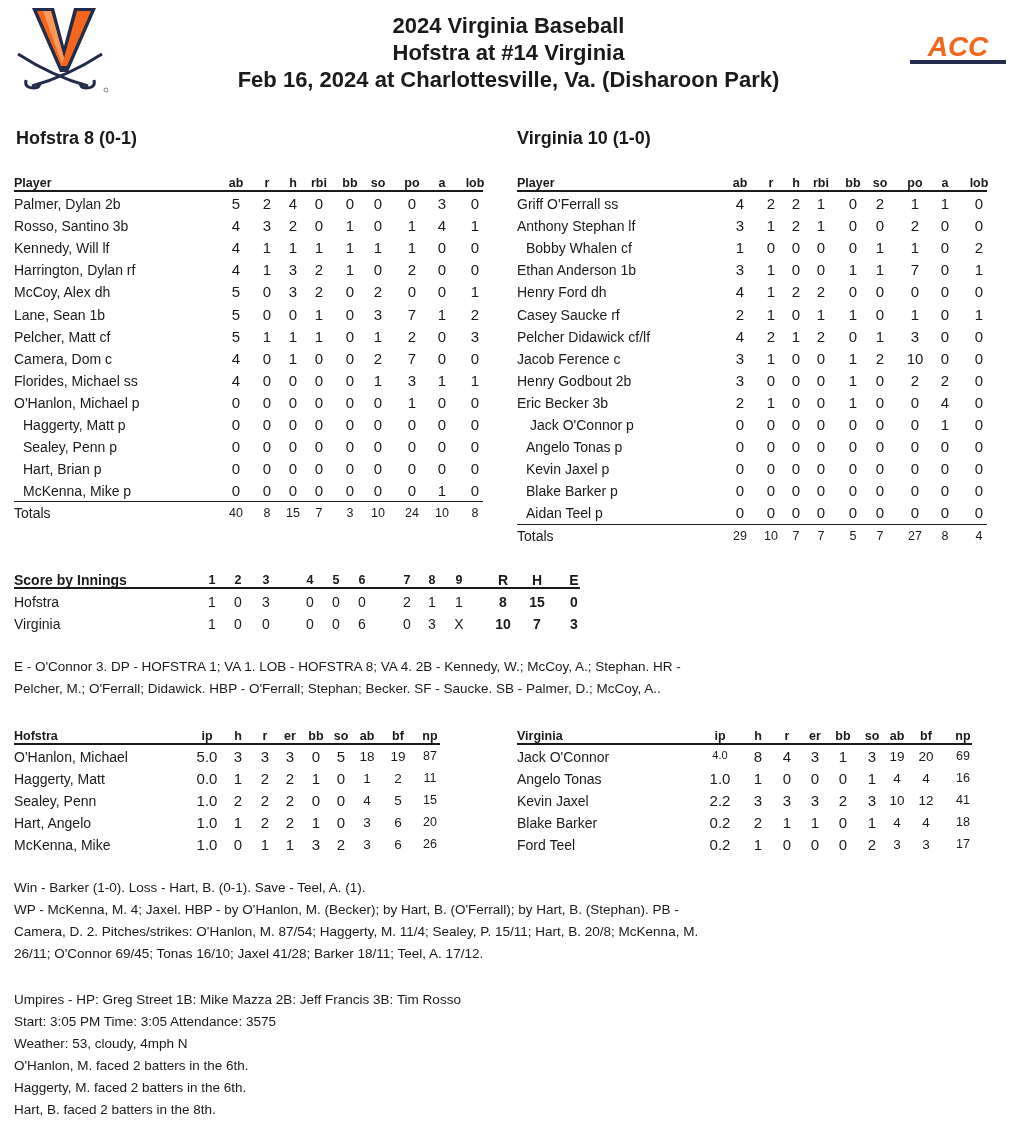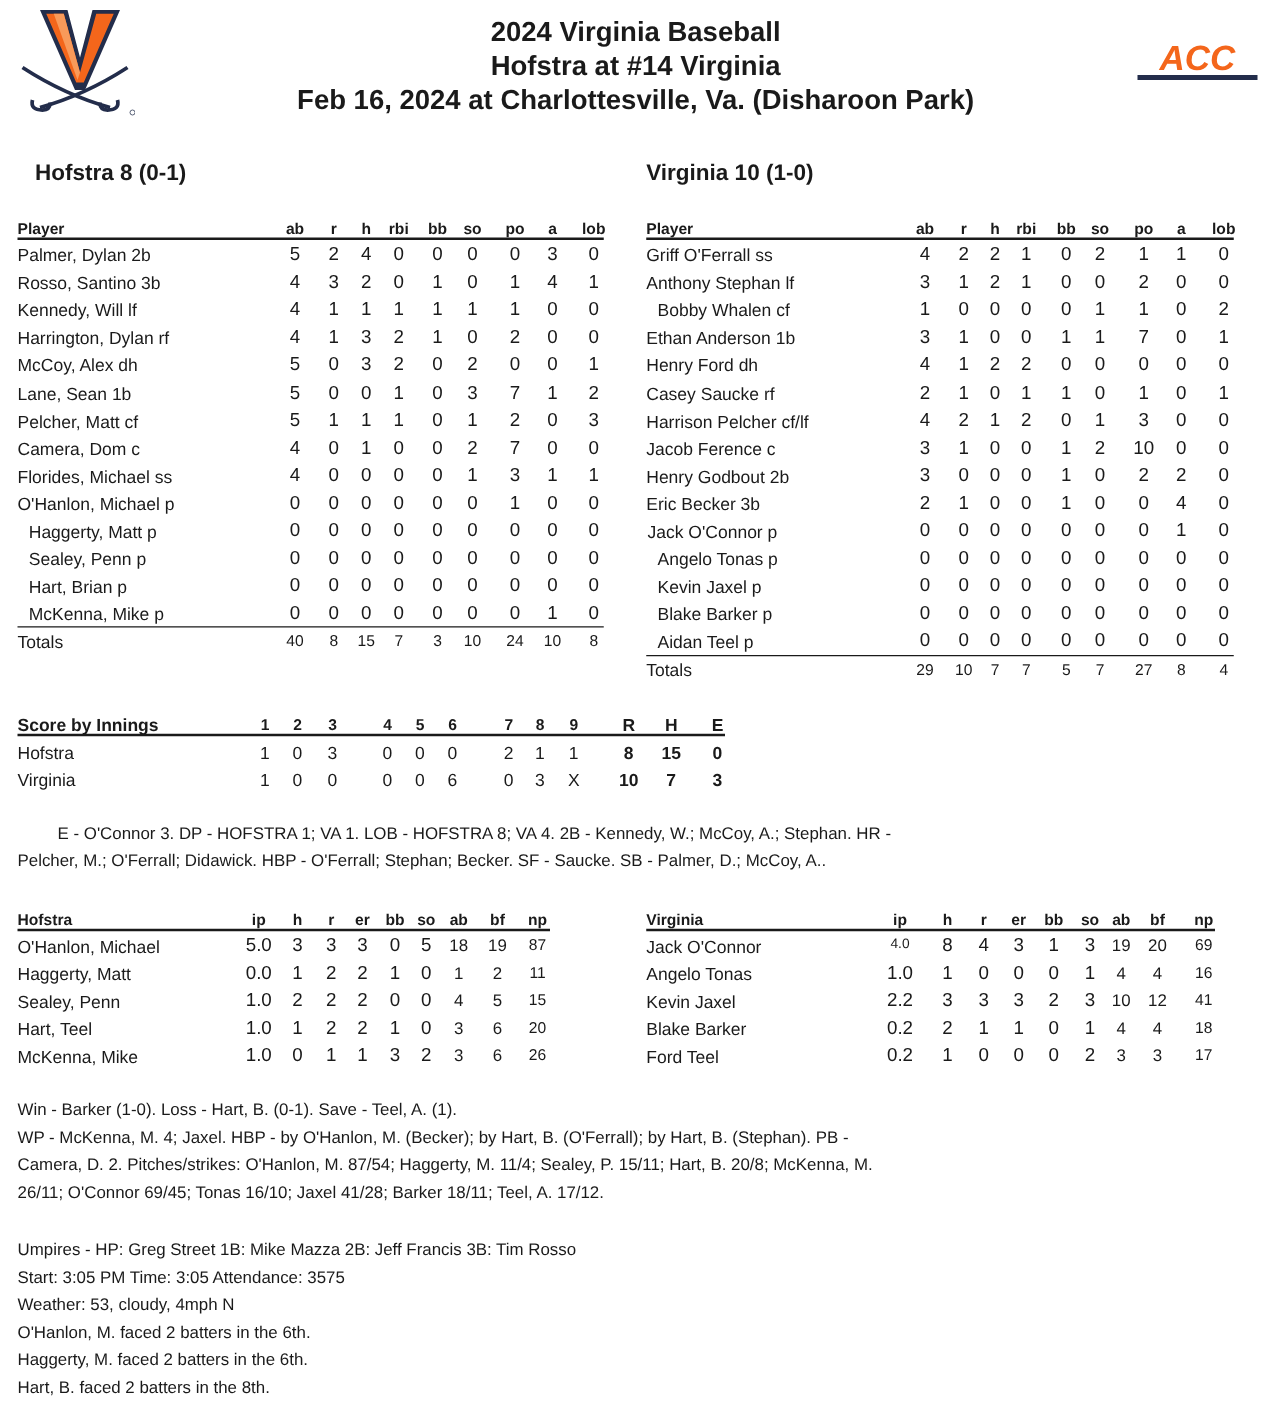--- a/index.html
+++ b/index.html
@@ -39,21 +39,21 @@
 <div class="hdr-title" style="top:39px;">Hofstra at #14 Virginia</div>
 <div class="hdr-title" style="top:66px;">Feb 16, 2024 at Charlottesville, Va. (Disharoon Park)</div>
 
 <div class="abs" style="left:908px; top:32px; width:100px; height:36px;">
   <svg width="100" height="36" viewBox="0 0 100 36">
     <text x="50" y="24" text-anchor="middle" font-family="Liberation Sans, sans-serif" font-weight="bold" font-style="italic" font-size="28" fill="#f4661b">ACC</text>
     <rect x="2" y="28" width="96" height="4" fill="#232d4b"></rect>
   </svg>
 </div>
 
-<div class="abs team-head" style="left:28px; top:128px;">Hofstra 8 (0-1)</div>
+<div class="abs team-head" style="left:16px; top:128px;">Hofstra 8 (0-1)</div>
 <div class="abs team-head" style="left:517px; top:128px;">Virginia 10 (1-0)</div>
 
 <div id="away-batting">
     <div class="abs th" style="left:14px; top:176px;">Player</div>
     <div class="numh" style="left:236px; top:176px;">ab</div>
     <div class="numh" style="left:267px; top:176px;">r</div>
     <div class="numh" style="left:293px; top:176px;">h</div>
     <div class="numh" style="left:319px; top:176px;">rbi</div>
     <div class="numh" style="left:350px; top:176px;">bb</div>
     <div class="numh" style="left:378px; top:176px;">so</div>
@@ -278,21 +278,21 @@
     <div class="abs t" style="left:517px; top:306.5px;text-align:right;">Casey Saucke rf</div>
     <div class="num" style="left:740px; top:305.5px;">2</div>
     <div class="num" style="left:771px; top:305.5px;">1</div>
     <div class="num" style="left:796px; top:305.5px;">0</div>
     <div class="num" style="left:821px; top:305.5px;">1</div>
     <div class="num" style="left:853px; top:305.5px;">1</div>
     <div class="num" style="left:880px; top:305.5px;">0</div>
     <div class="num" style="left:915px; top:305.5px;">1</div>
     <div class="num" style="left:945px; top:305.5px;">0</div>
     <div class="num" style="left:979px; top:305.5px;">1</div>
-    <div class="abs t" style="left:517px; top:328.6px;">Harrison Pelcher cf/lf</div>
+    <div class="abs t" style="left:517px; top:328.6px;">Pelcher Didawick cf/lf</div>
     <div class="num" style="left:740px; top:327.6px;">4</div>
     <div class="num" style="left:771px; top:327.6px;">2</div>
     <div class="num" style="left:796px; top:327.6px;">1</div>
     <div class="num" style="left:821px; top:327.6px;">2</div>
     <div class="num" style="left:853px; top:327.6px;">0</div>
     <div class="num" style="left:880px; top:327.6px;">1</div>
     <div class="num" style="left:915px; top:327.6px;">3</div>
     <div class="num" style="left:945px; top:327.6px;">0</div>
     <div class="num" style="left:979px; top:327.6px;">0</div>
     <div class="abs t" style="left:517px; top:350.70000000000005px;">Jacob Ference c</div>
@@ -318,21 +318,21 @@
     <div class="abs t" style="left:517px; top:394.9px;">Eric Becker 3b</div>
     <div class="num" style="left:740px; top:393.9px;">2</div>
     <div class="num" style="left:771px; top:393.9px;">1</div>
     <div class="num" style="left:796px; top:393.9px;">0</div>
     <div class="num" style="left:821px; top:393.9px;">0</div>
     <div class="num" style="left:853px; top:393.9px;">1</div>
     <div class="num" style="left:880px; top:393.9px;">0</div>
     <div class="num" style="left:915px; top:393.9px;">0</div>
     <div class="num" style="left:945px; top:393.9px;">4</div>
     <div class="num" style="left:979px; top:393.9px;">0</div>
-    <div class="abs t" style="left:518px; top:417px;">Jack O'Connor p</div>
+    <div class="abs t" style="left:530px; top:417px;">Jack O'Connor p</div>
     <div class="num" style="left:740px; top:416px;">0</div>
     <div class="num" style="left:771px; top:416px;">0</div>
     <div class="num" style="left:796px; top:416px;">0</div>
     <div class="num" style="left:821px; top:416px;">0</div>
     <div class="num" style="left:853px; top:416px;">0</div>
     <div class="num" style="left:880px; top:416px;">0</div>
     <div class="num" style="left:915px; top:416px;">0</div>
     <div class="num" style="left:945px; top:416px;">1</div>
     <div class="num" style="left:979px; top:416px;">0</div>
     <div class="abs t" style="left:526px; top:439.1px;">Angelo Tonas p</div>
@@ -424,21 +424,21 @@
     <div class="num t" style="left:336px; top:616px; font-size:14px;">0</div>
     <div class="num t" style="left:362px; top:616px; font-size:14px;">6</div>
     <div class="num t" style="left:407px; top:616px; font-size:14px;">0</div>
     <div class="num t" style="left:432px; top:616px; font-size:14px;">3</div>
     <div class="num t" style="left:459px; top:616px; font-size:14px;">X</div>
     <div class="num t bold" style="left:503px; top:616px; font-size:14px;">10</div>
     <div class="num t bold" style="left:537px; top:616px; font-size:14px;">7</div>
     <div class="num t bold" style="left:574px; top:616px; font-size:14px;">3</div>
   </div>
 
-<div class="note" style="top:659px;margin-left:32px;">E - O'Connor 3. DP - HOFSTRA 1; VA 1. LOB - HOFSTRA 8; VA 4. 2B - Kennedy, W.; McCoy, A.; Stephan. HR -</div>
+<div class="note" style="top:659px;">E - O'Connor 3. DP - HOFSTRA 1; VA 1. LOB - HOFSTRA 8; VA 4. 2B - Kennedy, W.; McCoy, A.; Stephan. HR -</div>
 <div class="note" style="top:681px;">Pelcher, M.; O'Ferrall; Didawick. HBP - O'Ferrall; Stephan; Becker. SF - Saucke. SB - Palmer, D.; McCoy, A..</div>
 
 <div id="away-pitching">
     <div class="abs th" style="left:14px; top:729px;">Hofstra</div>
     <div class="numh" style="left:207px; top:729px;">ip</div>
     <div class="numh" style="left:238px; top:729px;">h</div>
     <div class="numh" style="left:265px; top:729px;">r</div>
     <div class="numh" style="left:290px; top:729px;">er</div>
     <div class="numh" style="left:316px; top:729px;">bb</div>
     <div class="numh" style="left:341px; top:729px;">so</div>
@@ -469,21 +469,21 @@
     <div class="abs t" style="left:14px; top:793px;">Sealey, Penn</div>
     <div class="num" style="left:207px; top:792px; font-size:15px;">1.0</div>
     <div class="num" style="left:238px; top:792px; font-size:15px;">2</div>
     <div class="num" style="left:265px; top:792px; font-size:15px;">2</div>
     <div class="num" style="left:290px; top:792px; font-size:15px;">2</div>
     <div class="num" style="left:316px; top:792px; font-size:15px;">0</div>
     <div class="num" style="left:341px; top:792px; font-size:15px;">0</div>
     <div class="num" style="left:367px; top:792.75px; font-size:13.5px;">4</div>
     <div class="num" style="left:398px; top:792.75px; font-size:13.5px;">5</div>
     <div class="num" style="left:430px; top:793.25px; font-size:12.5px;">15</div>
-    <div class="abs t" style="left:14px; top:815px;">Hart, Teel</div>
+    <div class="abs t" style="left:14px; top:815px;">Hart, Angelo</div>
     <div class="num" style="left:207px; top:814px; font-size:15px;">1.0</div>
     <div class="num" style="left:238px; top:814px; font-size:15px;">1</div>
     <div class="num" style="left:265px; top:814px; font-size:15px;">2</div>
     <div class="num" style="left:290px; top:814px; font-size:15px;">2</div>
     <div class="num" style="left:316px; top:814px; font-size:15px;">1</div>
     <div class="num" style="left:341px; top:814px; font-size:15px;">0</div>
     <div class="num" style="left:367px; top:814.75px; font-size:13.5px;">3</div>
     <div class="num" style="left:398px; top:814.75px; font-size:13.5px;">6</div>
     <div class="num" style="left:430px; top:815.25px; font-size:12.5px;">20</div>
     <div class="abs t" style="left:14px; top:837px;">McKenna, Mike</div>

